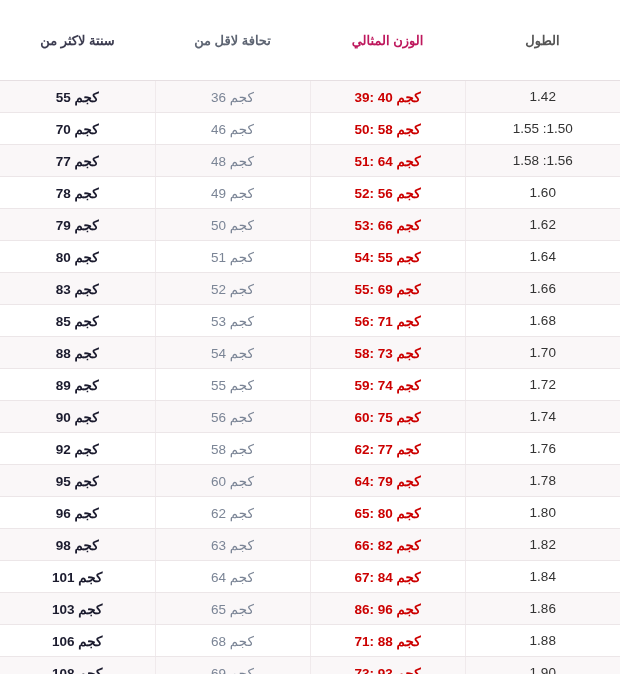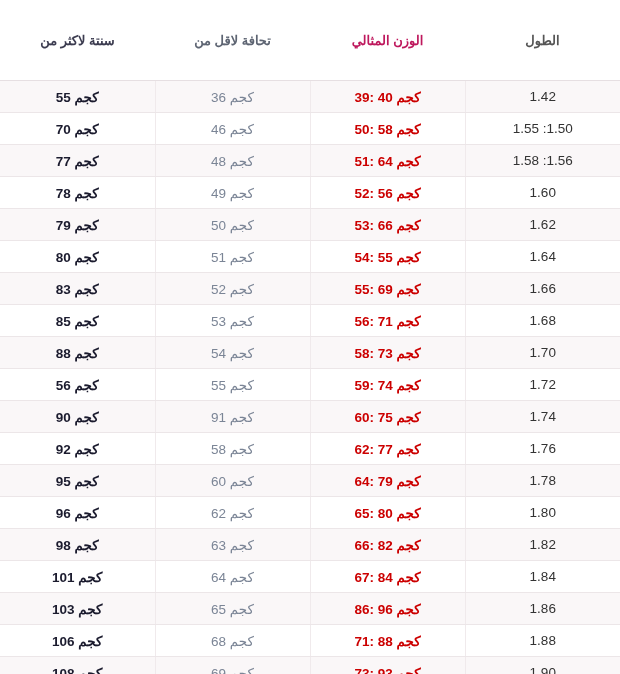--- a/index.html
+++ b/index.html
@@ -157,26 +157,26 @@
         <tr class="odd">
           <td class="col-height">1.70</td>
           <td class="col-ideal">كجم 73 :58</td>
           <td class="col-less">كجم 54</td>
           <td class="col-more">كجم 88</td>
         </tr>
         <tr class="even">
           <td class="col-height">1.72</td>
           <td class="col-ideal">كجم 74 :59</td>
           <td class="col-less">كجم 55</td>
-          <td class="col-more">كجم 56</td>
+          <td class="col-more">كجم 89</td>
         </tr>
         <tr class="odd">
           <td class="col-height">1.74</td>
           <td class="col-ideal">كجم 75 :60</td>
-          <td class="col-less">كجم 91</td>
+          <td class="col-less">كجم 56</td>
           <td class="col-more">كجم 90</td>
         </tr>
         <tr class="even">
           <td class="col-height">1.76</td>
           <td class="col-ideal">كجم 77 :62</td>
           <td class="col-less">كجم 58</td>
           <td class="col-more">كجم 92</td>
         </tr>
         <tr class="odd">
           <td class="col-height">1.78</td>

